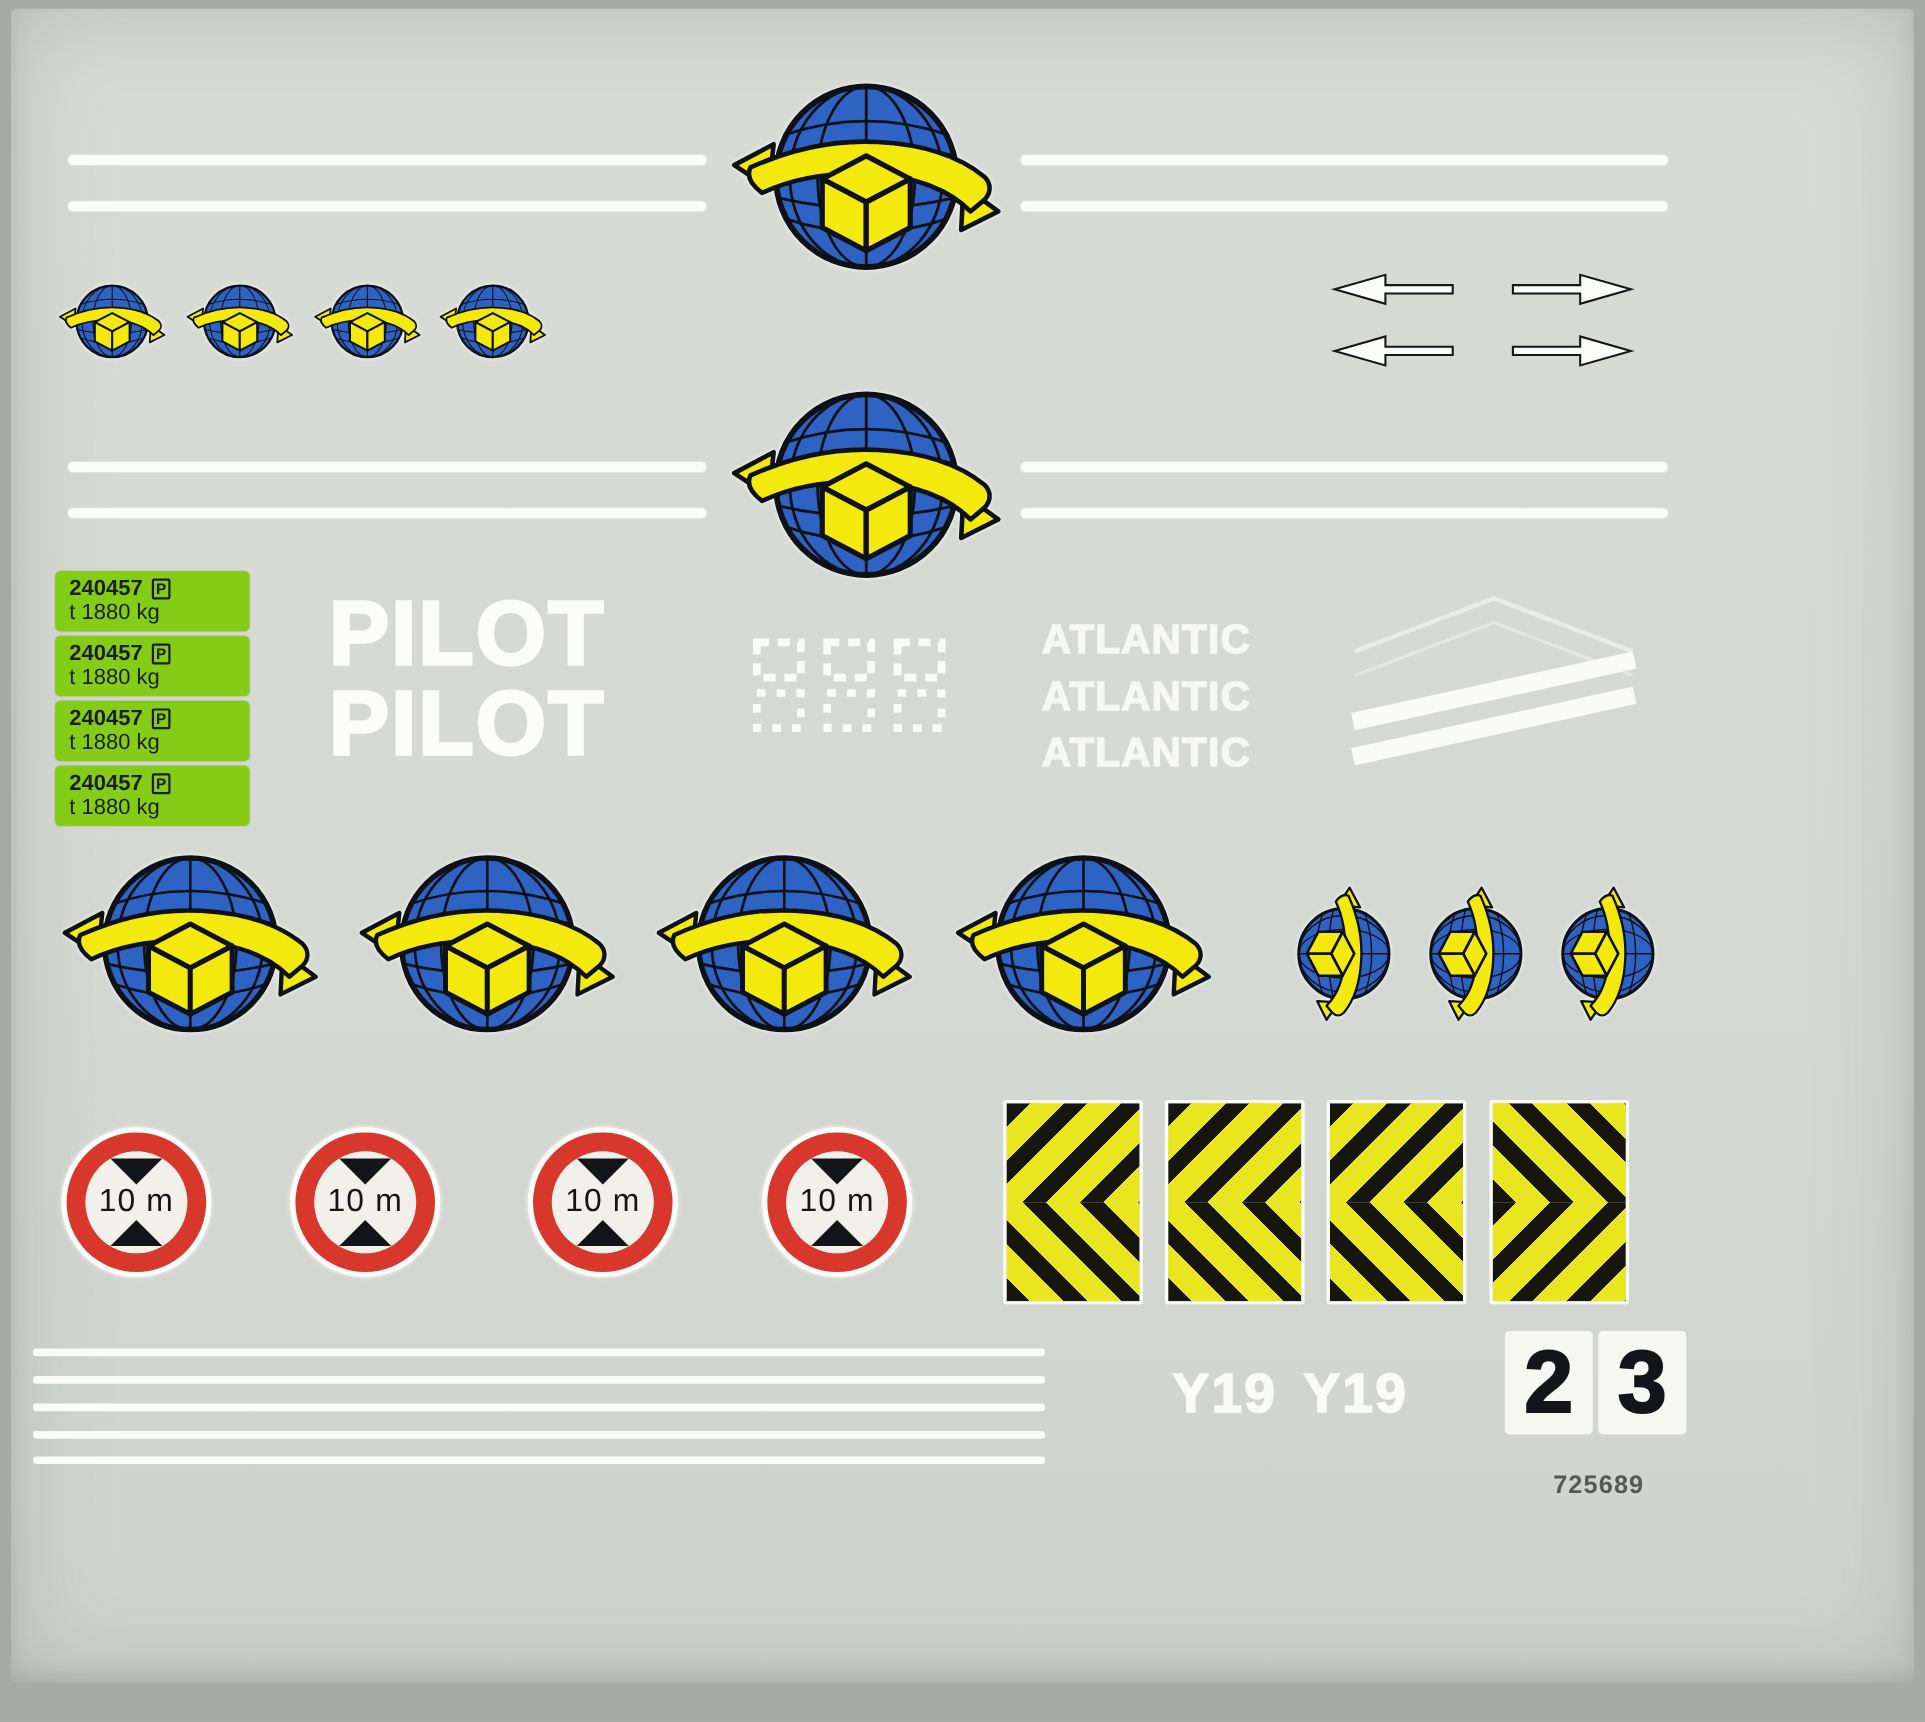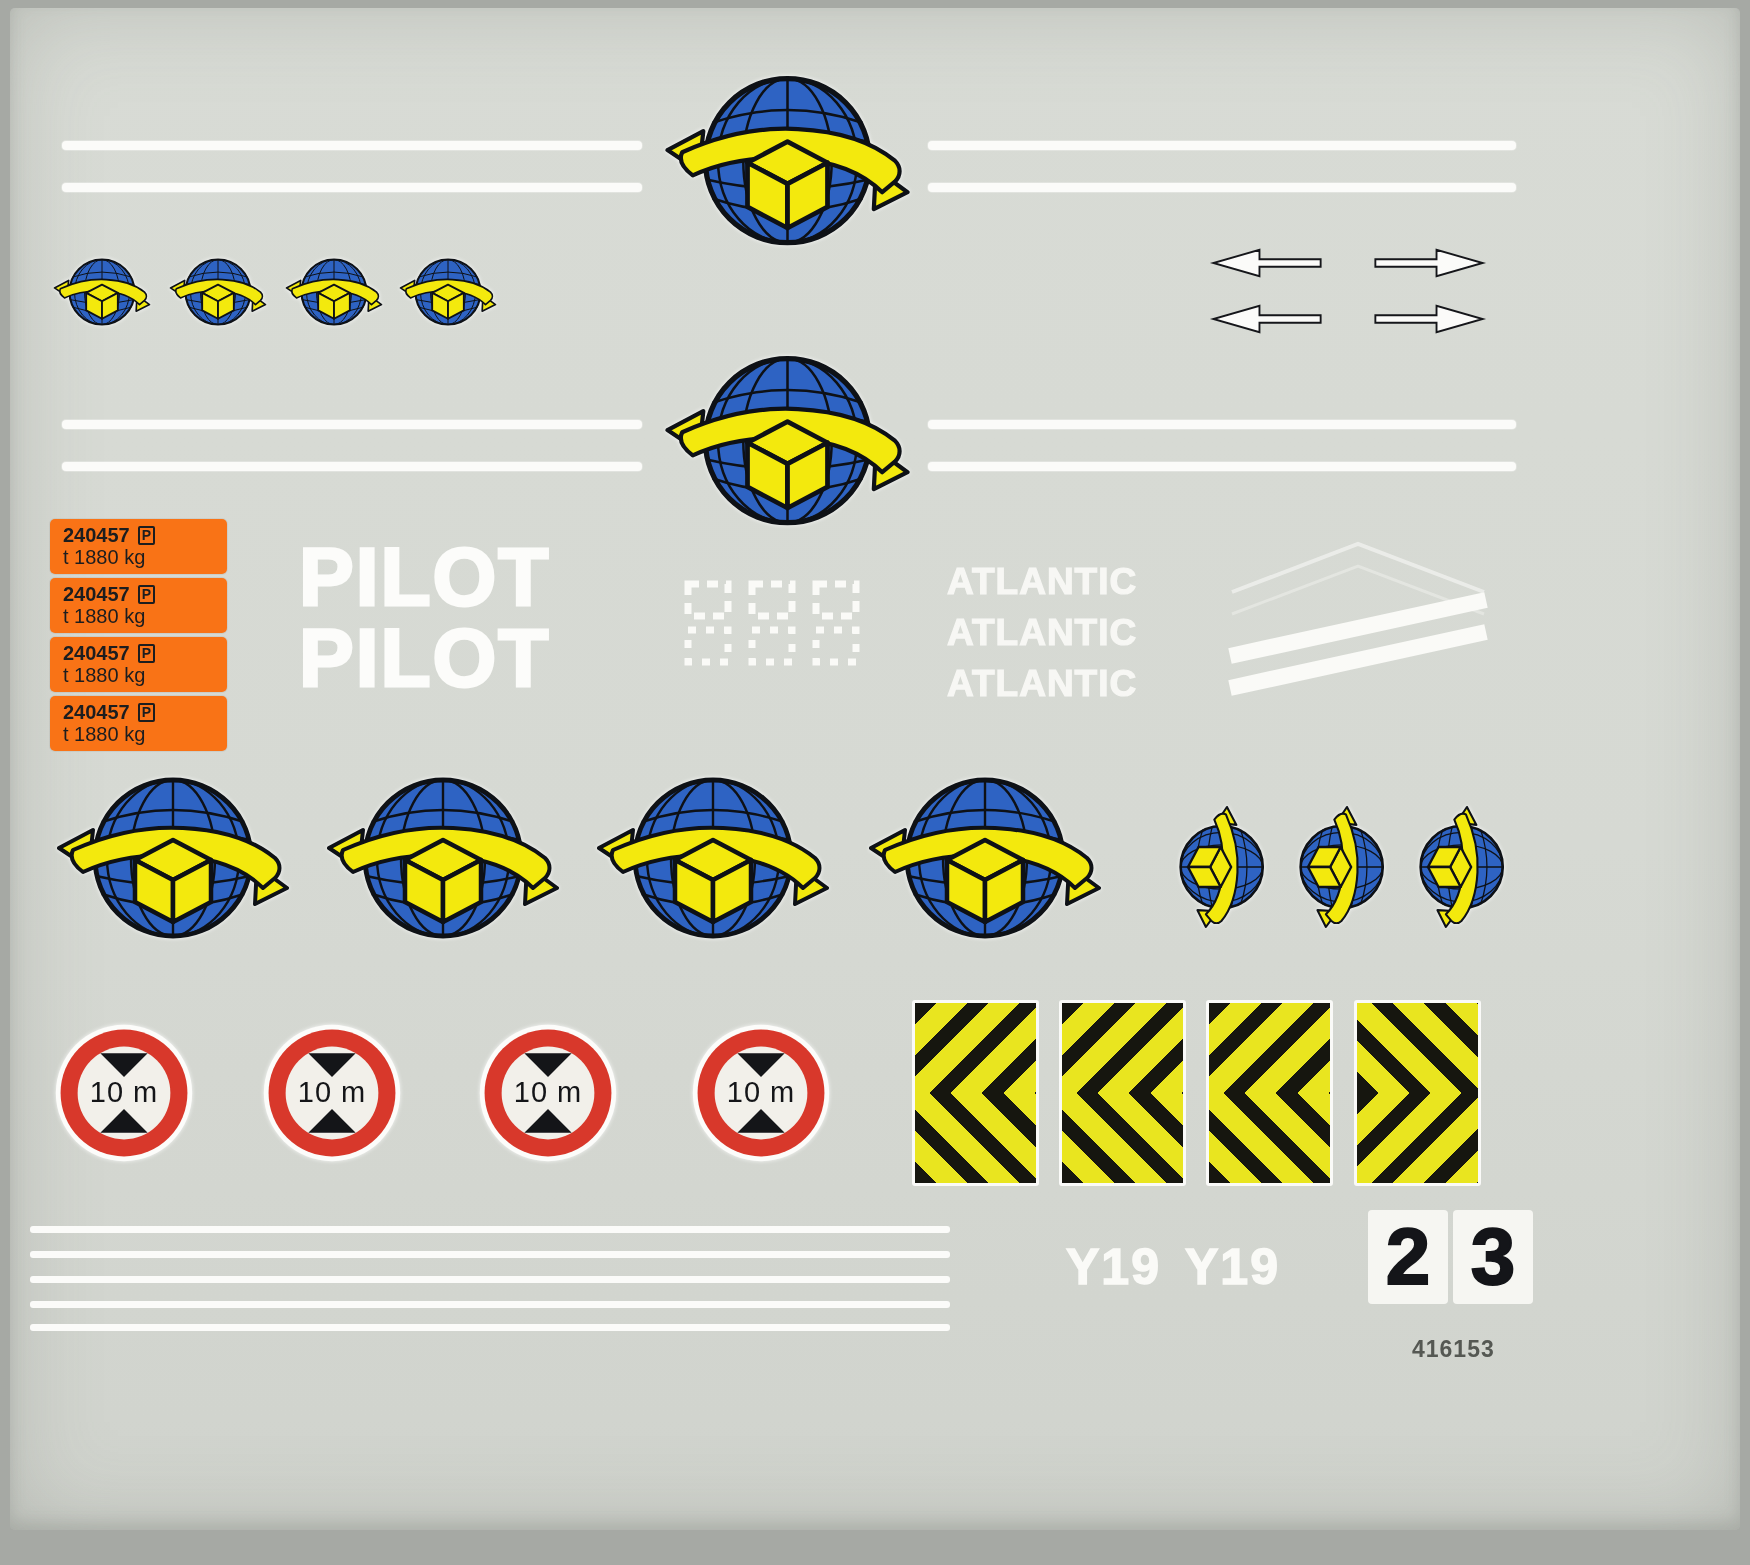--- a/index.html
+++ b/index.html
@@ -13,21 +13,21 @@
   .stripe{position:absolute;height:9px;background:#fbfbf9;border-radius:4px;
           box-shadow:0 0 0 1px rgba(255,255,255,.25);}
   .bstripe{position:absolute;height:7px;background:#fbfbf9;border-radius:3px;}
 
   
   .logo{position:absolute;}
   .logo svg{width:100%;height:100%;filter:drop-shadow(0 0 2px rgba(255,255,255,.85));}
 
   
   .weights{position:absolute;left:50px;top:519px;display:flex;flex-direction:column;gap:4px;}
-  .wlabel{width:164px;background:#f97316;border-radius:5px;padding:5px 0 6px 13px;
+  .wlabel{width:164px;background:#84cc16;border-radius:5px;padding:5px 0 6px 13px;
           box-shadow:0 0 0 1px rgba(0,0,0,.05);}
   .wl1{font-size:20px;font-weight:700;color:#1c1d1f;display:flex;align-items:center;gap:8px;line-height:22px;}
   .wbadge{font-size:14px;font-weight:700;border:2px solid #1c1d1f;padding:0 2px;line-height:15px;border-radius:2px;}
   .wl2{font-size:20px;font-weight:400;color:#1c1d1f;line-height:22px;}
 
   
   .pilot{position:absolute;left:299px;font-size:82px;font-weight:700;color:#fcfcfa;
          -webkit-text-stroke:3px #fcfcfa;letter-spacing:2px;line-height:1;}
   .atl{position:absolute;left:947px;top:556px;}
   .atl div{font-size:37px;font-weight:700;color:#f7f7f4;-webkit-text-stroke:1.2px #f7f7f4;
@@ -341,14 +341,14 @@
   <div class="plates">
     <div class="plate">Y19</div>
     <div class="plate">Y19</div>
   </div>
 
   <div class="numsticker">
     <div class="numtile">2</div>
     <div class="numtile">3</div>
   </div>
 
-  <div class="code">416153</div>
+  <div class="code">725689</div>
 </div>
 
 </body></html>

